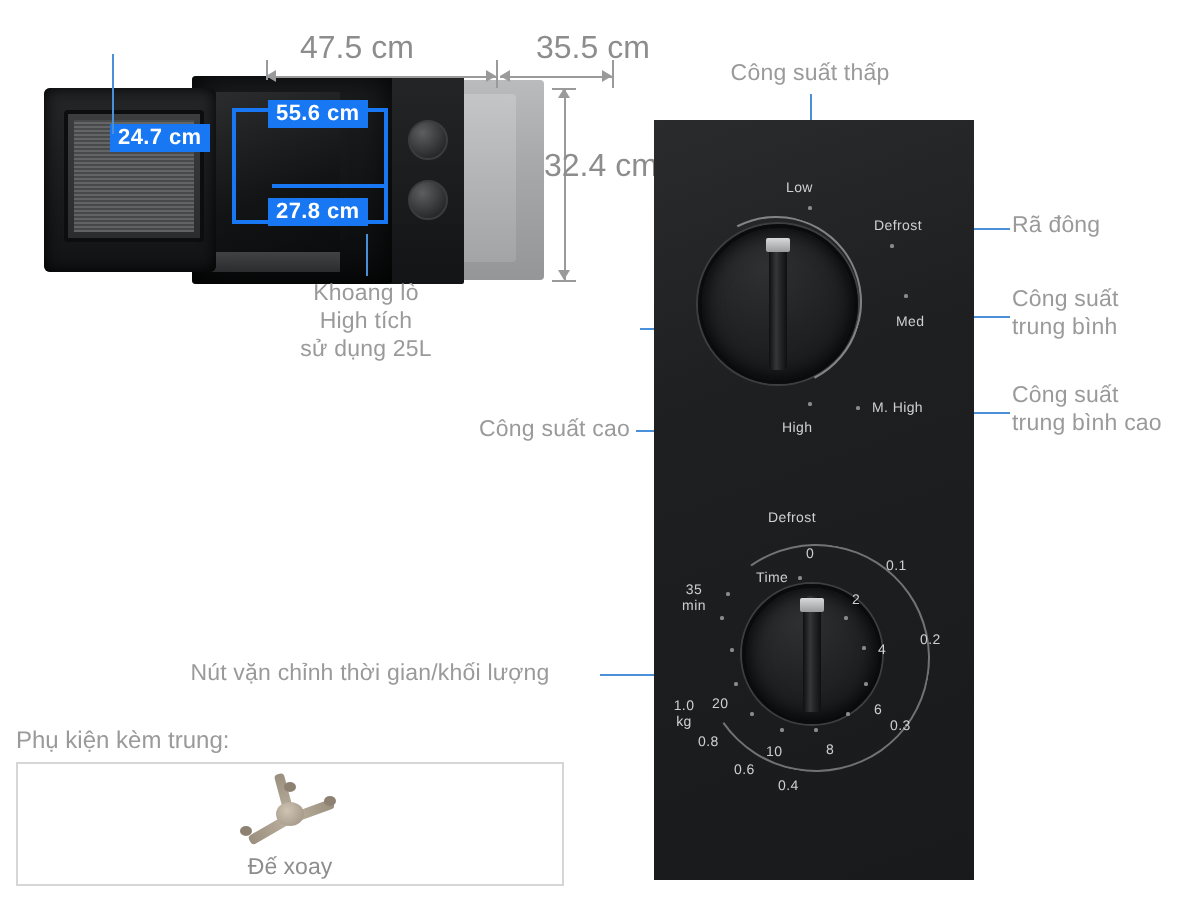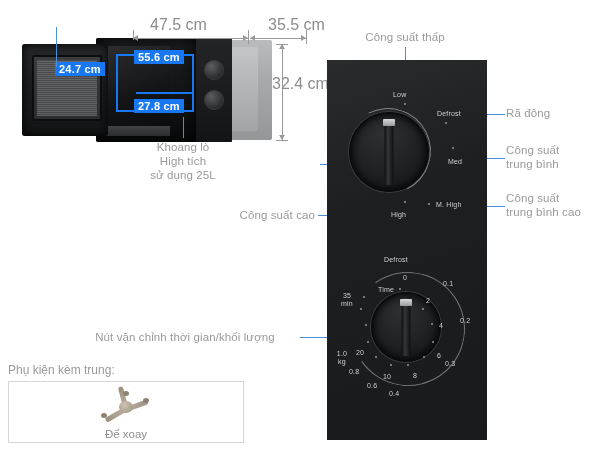--- a/index.html
+++ b/index.html
@@ -149,21 +149,21 @@
   }
 
   .dial-arc{
     position:absolute;border-radius:50%;
     border:1px solid rgba(200,200,200,.45);
   }
 
   
   #accs{position:absolute;left:8px;top:363px;width:288px;}
   .acc-title{color:#9a9a9a;font-size:12px;margin-bottom:4px;}
-  .acc-box{display:flex;border:1px solid #d6d6d6;height:62px;width:236px;box-sizing:border-box;}
+  .acc-box{display:flex;border:1px solid #d6d6d6;height:62px;width:274px;box-sizing:border-box;}
   .acc-cell{flex:1;position:relative;display:flex;flex-direction:column;align-items:center;justify-content:flex-end;padding-bottom:2px;}
   .acc-cell+.acc-cell{border-left:1px solid #d6d6d6;}
   .acc-cap{font-size:11.5px;color:#8d8d8d;}
   .acc-art{position:absolute;top:3px;left:0;right:0;height:40px;}
 
   
   .roller{position:absolute;left:50%;top:6px;width:54px;height:32px;transform:translateX(-50%);}
   .roller .hub{
     position:absolute;left:50%;top:50%;width:14px;height:12px;transform:translate(-50%,-50%);
     background:radial-gradient(circle at 40% 35%,#cfc4b4,#9b8f7e);

